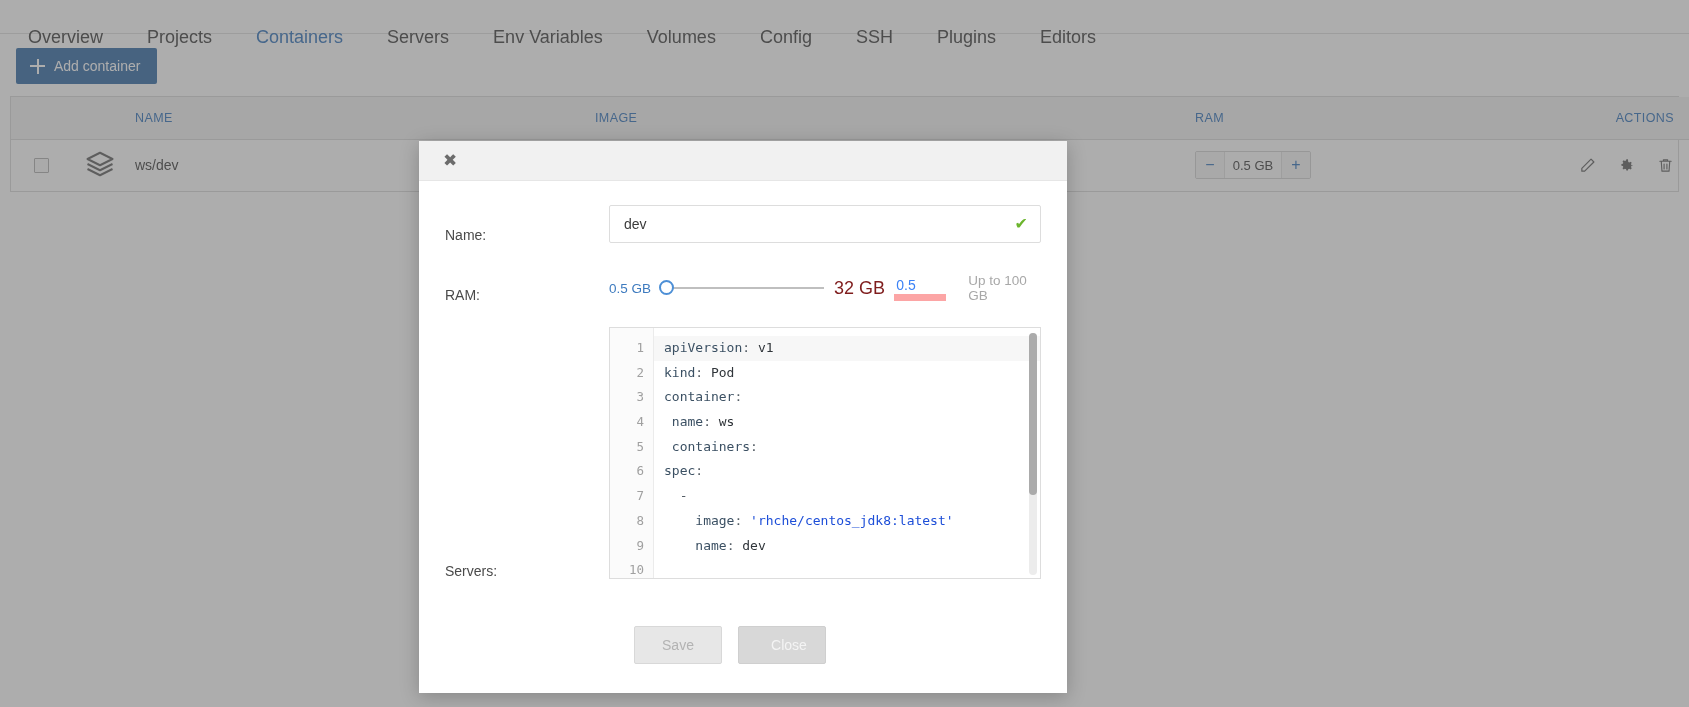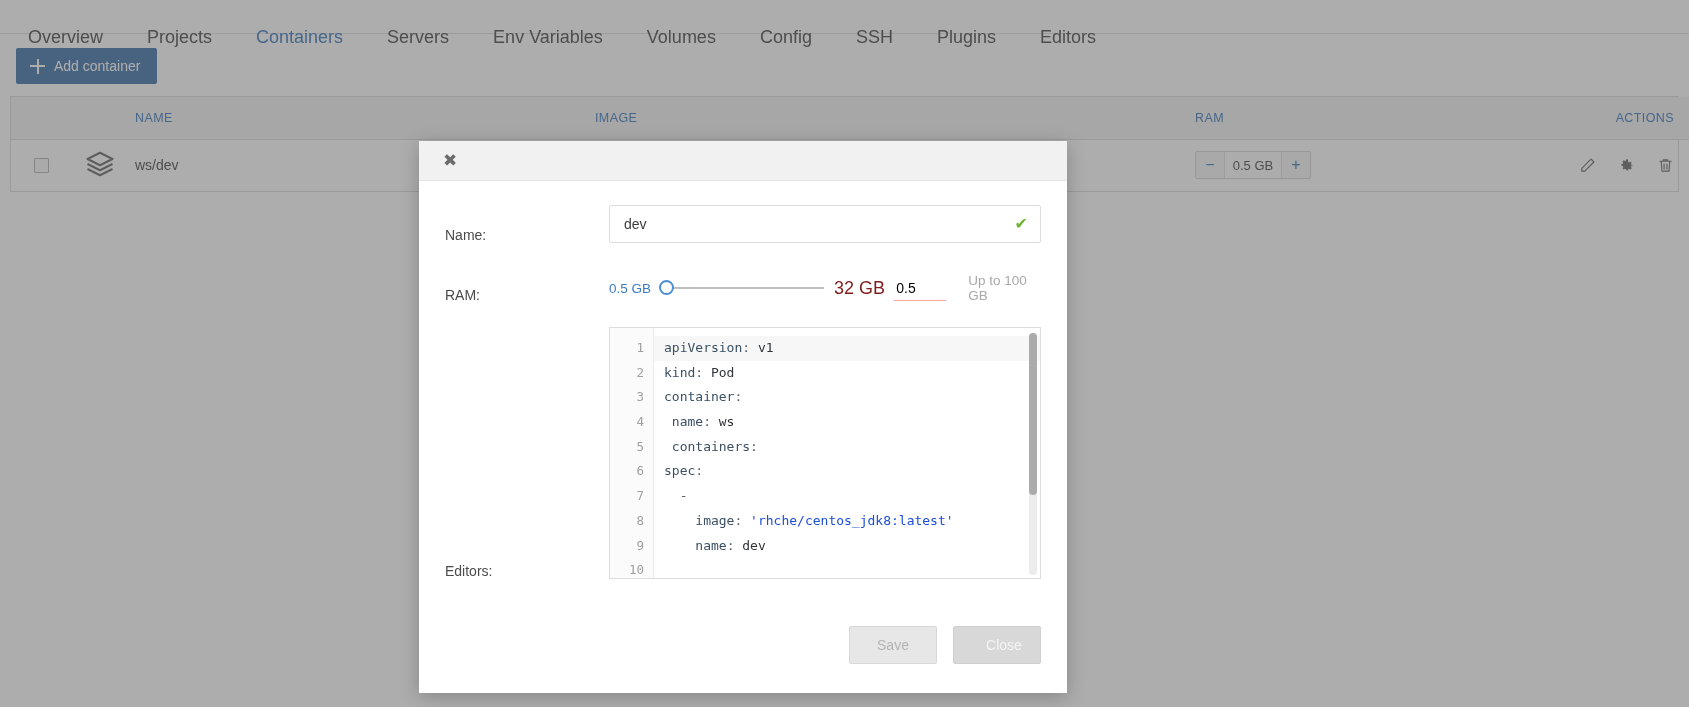--- a/index.html
+++ b/index.html
@@ -203,23 +203,23 @@
     height: 1.5px; background: #bfbfbf;
   }
   .knob {
     position: absolute; left: 0; top: 1px;
     width: 15px; height: 15px; border-radius: 50%;
     border: 2px solid #4d8fd6; background: #ffffff;
     cursor: pointer;
   }
   .ram-max { color: #7f1d1d; font-size: 18px; width: 68px; }
   .numinput {
-    border: none; border-bottom: 1px solid #fca5a5;
+    border: none; border-bottom: 7px solid #fca5a5;
     outline: none; width: 52px; height: 26px;
-    font-size: 14px; color: #000000;
+    font-size: 14px; color: #3b82f6;
     font-family: "Liberation Sans", sans-serif;
     background: transparent;
   }
   .upto { color: #a8a8a8; font-size: 13.5px; margin-left: 22px; }
 
   
   .editor {
     border: 1px solid #dddddd;
     height: 252px;
     background: #ffffff;
@@ -261,21 +261,21 @@
   .vthumb {
     position: absolute; top: 0; left: 0;
     width: 8px; height: 168px;
     background: #ababab; border-radius: 4px;
     cursor: pointer;
   }
 
   .m-foot {
     position: absolute; left: 0; right: 0; bottom: 0;
     height: 96px;
-    display: flex; align-items: center; justify-content: flex-end;
+    display: flex; align-items: center; justify-content: center;
     gap: 16px;
     padding-right: 26px;
   }
   .gbtn {
     border: 1px solid #d8d8d8;
     border-radius: 2px;
     height: 38px; width: 88px;
     font-size: 14px;
     font-family: "Liberation Sans", sans-serif;
     cursor: pointer;
@@ -398,21 +398,21 @@
             <div class="knob" style="left: 0px;"></div>
           </div>
           <div class="ram-max">32 GB</div>
           <input class="numinput" type="text" value="0.5" style="">
           <div class="upto">Up to 100 GB</div>
         </div>
       </div>
     </div>
 
     <div class="frow">
-      <div class="flabel" style="padding-top:4px">Editors:</div>
+      <div class="flabel" style="padding-top:4px">Servers:</div>
       <div class="fctl">
         <div class="editor">
           <div class="gutter" id="gutter">
               <div>1</div>
               <div>2</div>
               <div>3</div>
               <div>4</div>
               <div>5</div>
               <div>6</div>
               <div>7</div>

